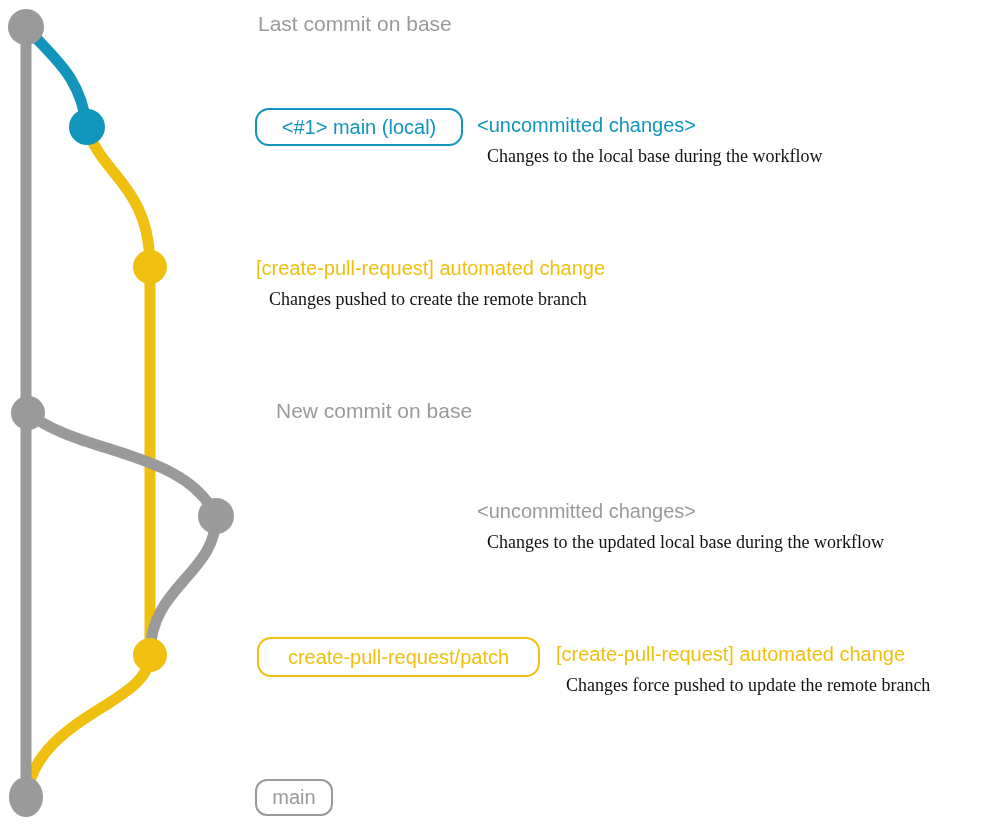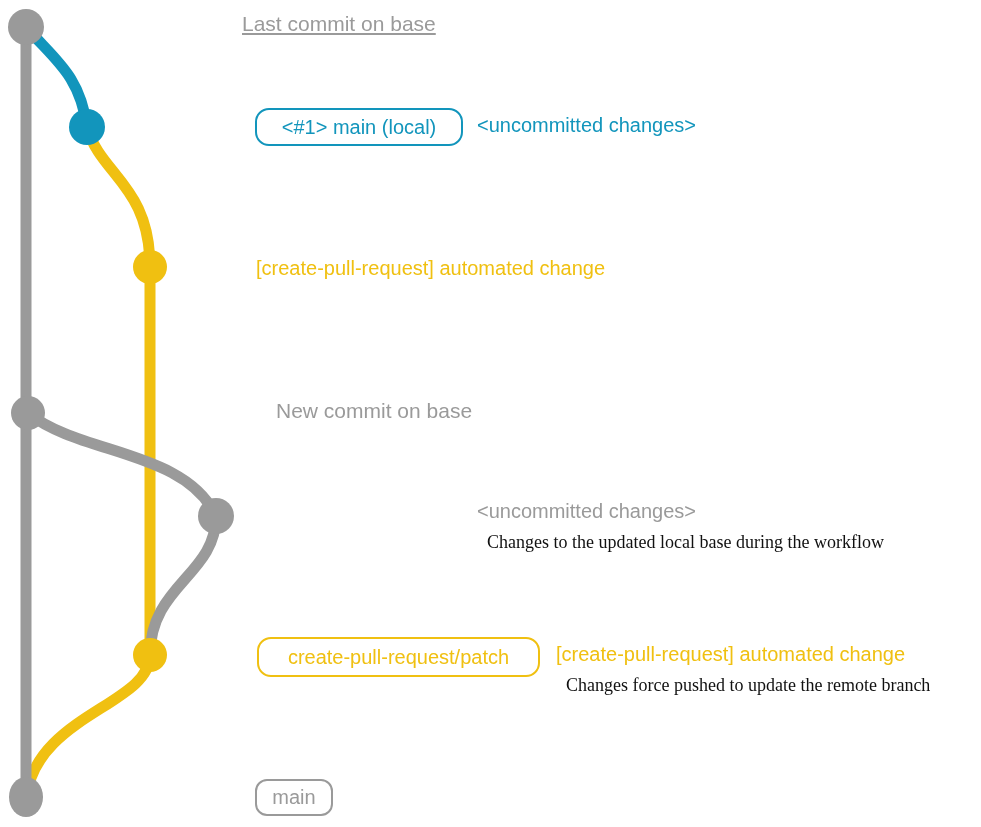--- a/index.html
+++ b/index.html
@@ -77,26 +77,28 @@
 
     <circle class="node-gray" cx="26" cy="27" r="18"></circle>
     <circle class="node-blue" cx="87" cy="127" r="18"></circle>
     <circle class="node-yellow" cx="150" cy="267" r="17"></circle>
     <circle class="node-gray" cx="28" cy="413" r="17"></circle>
     <circle class="node-gray" cx="216" cy="516" r="18"></circle>
     <circle class="node-yellow" cx="150" cy="655" r="17"></circle>
     <ellipse class="node-gray" cx="26" cy="797" rx="17" ry="20"></ellipse>
   </svg>
 
-  <div class="ann" style="left:242px;top:12px;text-decoration:underline;">Last commit on base</div>
+  <div class="ann" style="left:258px;top:12px;">Last commit on base</div>
 
   <div class="badge badge-blue" style="left:255px;top:108px;width:208px;height:38px;">&lt;#1&gt; main (local)</div>
   <div class="title title-blue" style="left:477px;top:114px;">&lt;uncommitted changes&gt;</div>
+  <div class="desc" style="left:487px;top:146px;">Changes to the local base during the workflow</div>
 
   <div class="title title-yellow" style="left:256px;top:257px;">[create-pull-request] automated change</div>
+  <div class="desc" style="left:269px;top:289px;">Changes pushed to create the remote branch</div>
 
   <div class="ann" style="left:276px;top:399px;">New commit on base</div>
 
   <div class="title title-gray" style="left:477px;top:500px;">&lt;uncommitted changes&gt;</div>
   <div class="desc" style="left:487px;top:532px;">Changes to the updated local base during the workflow</div>
 
   <div class="badge badge-yellow" style="left:257px;top:637px;min-width:283px;height:40px;padding:16px 14px;">create-pull-request/patch</div>
   <div class="title title-yellow" style="left:556px;top:643px;">[create-pull-request] automated change</div>
   <div class="desc" style="left:566px;top:675px;">Changes force pushed to update the remote branch</div>
 

